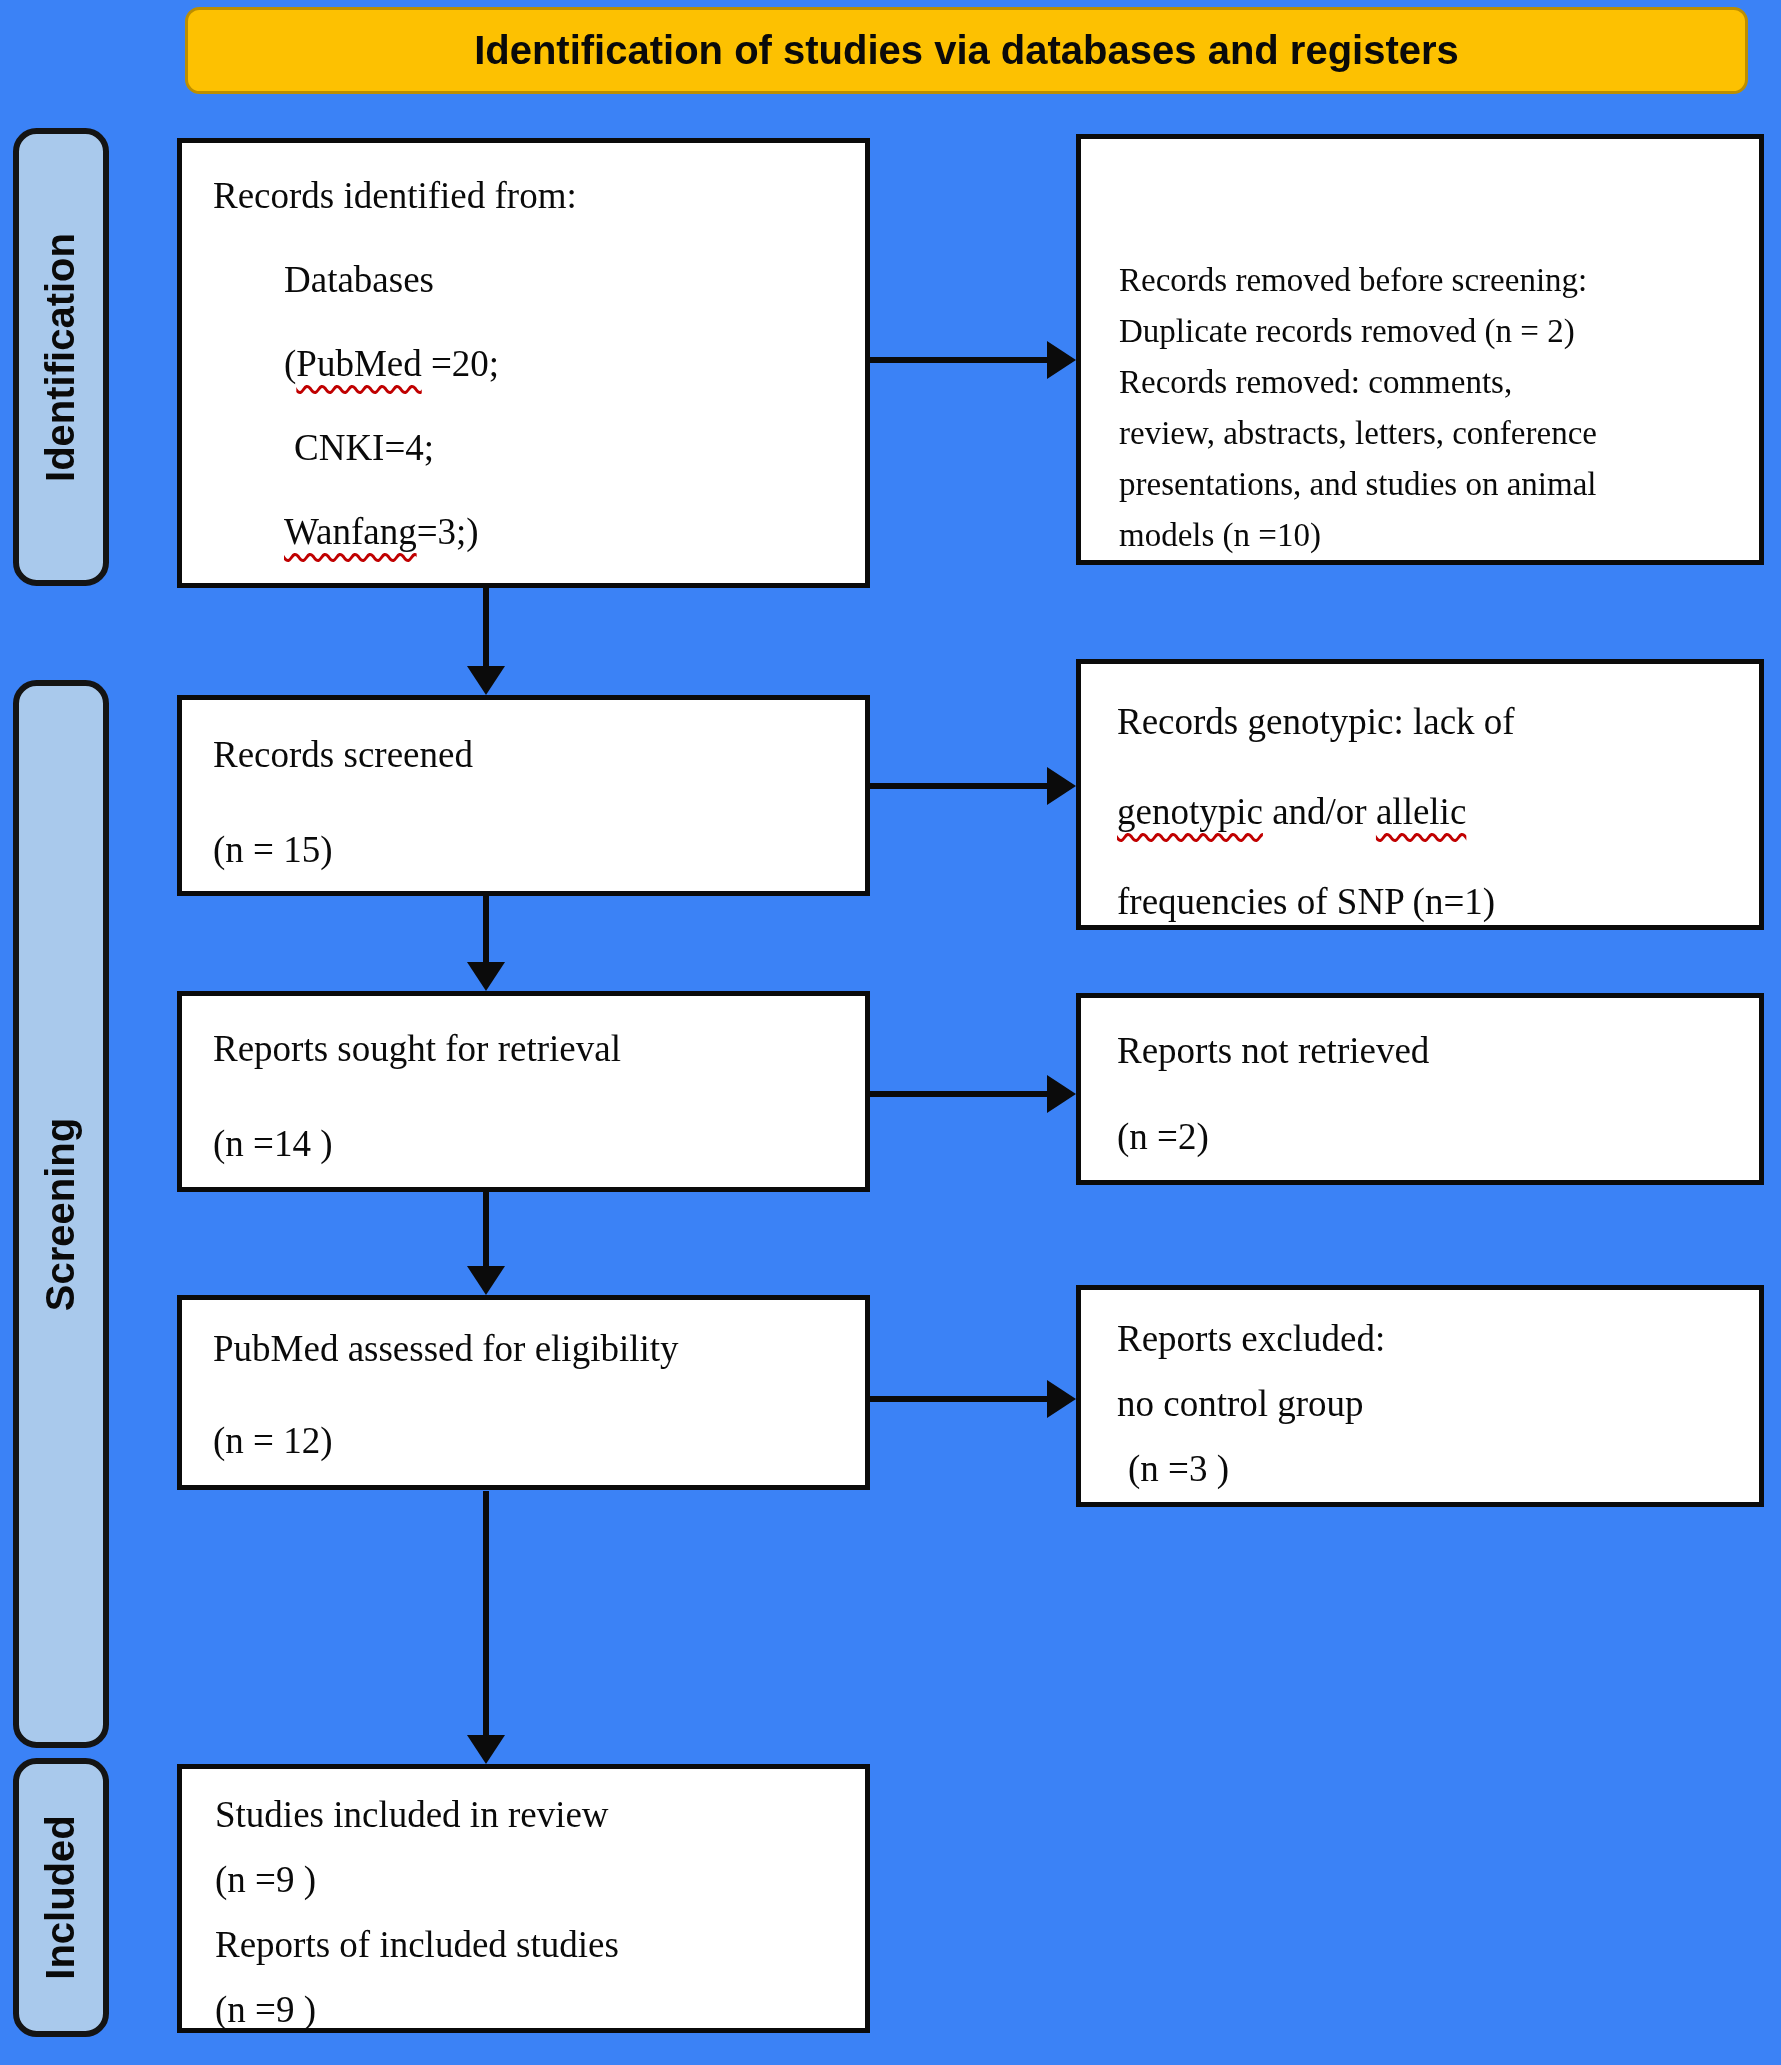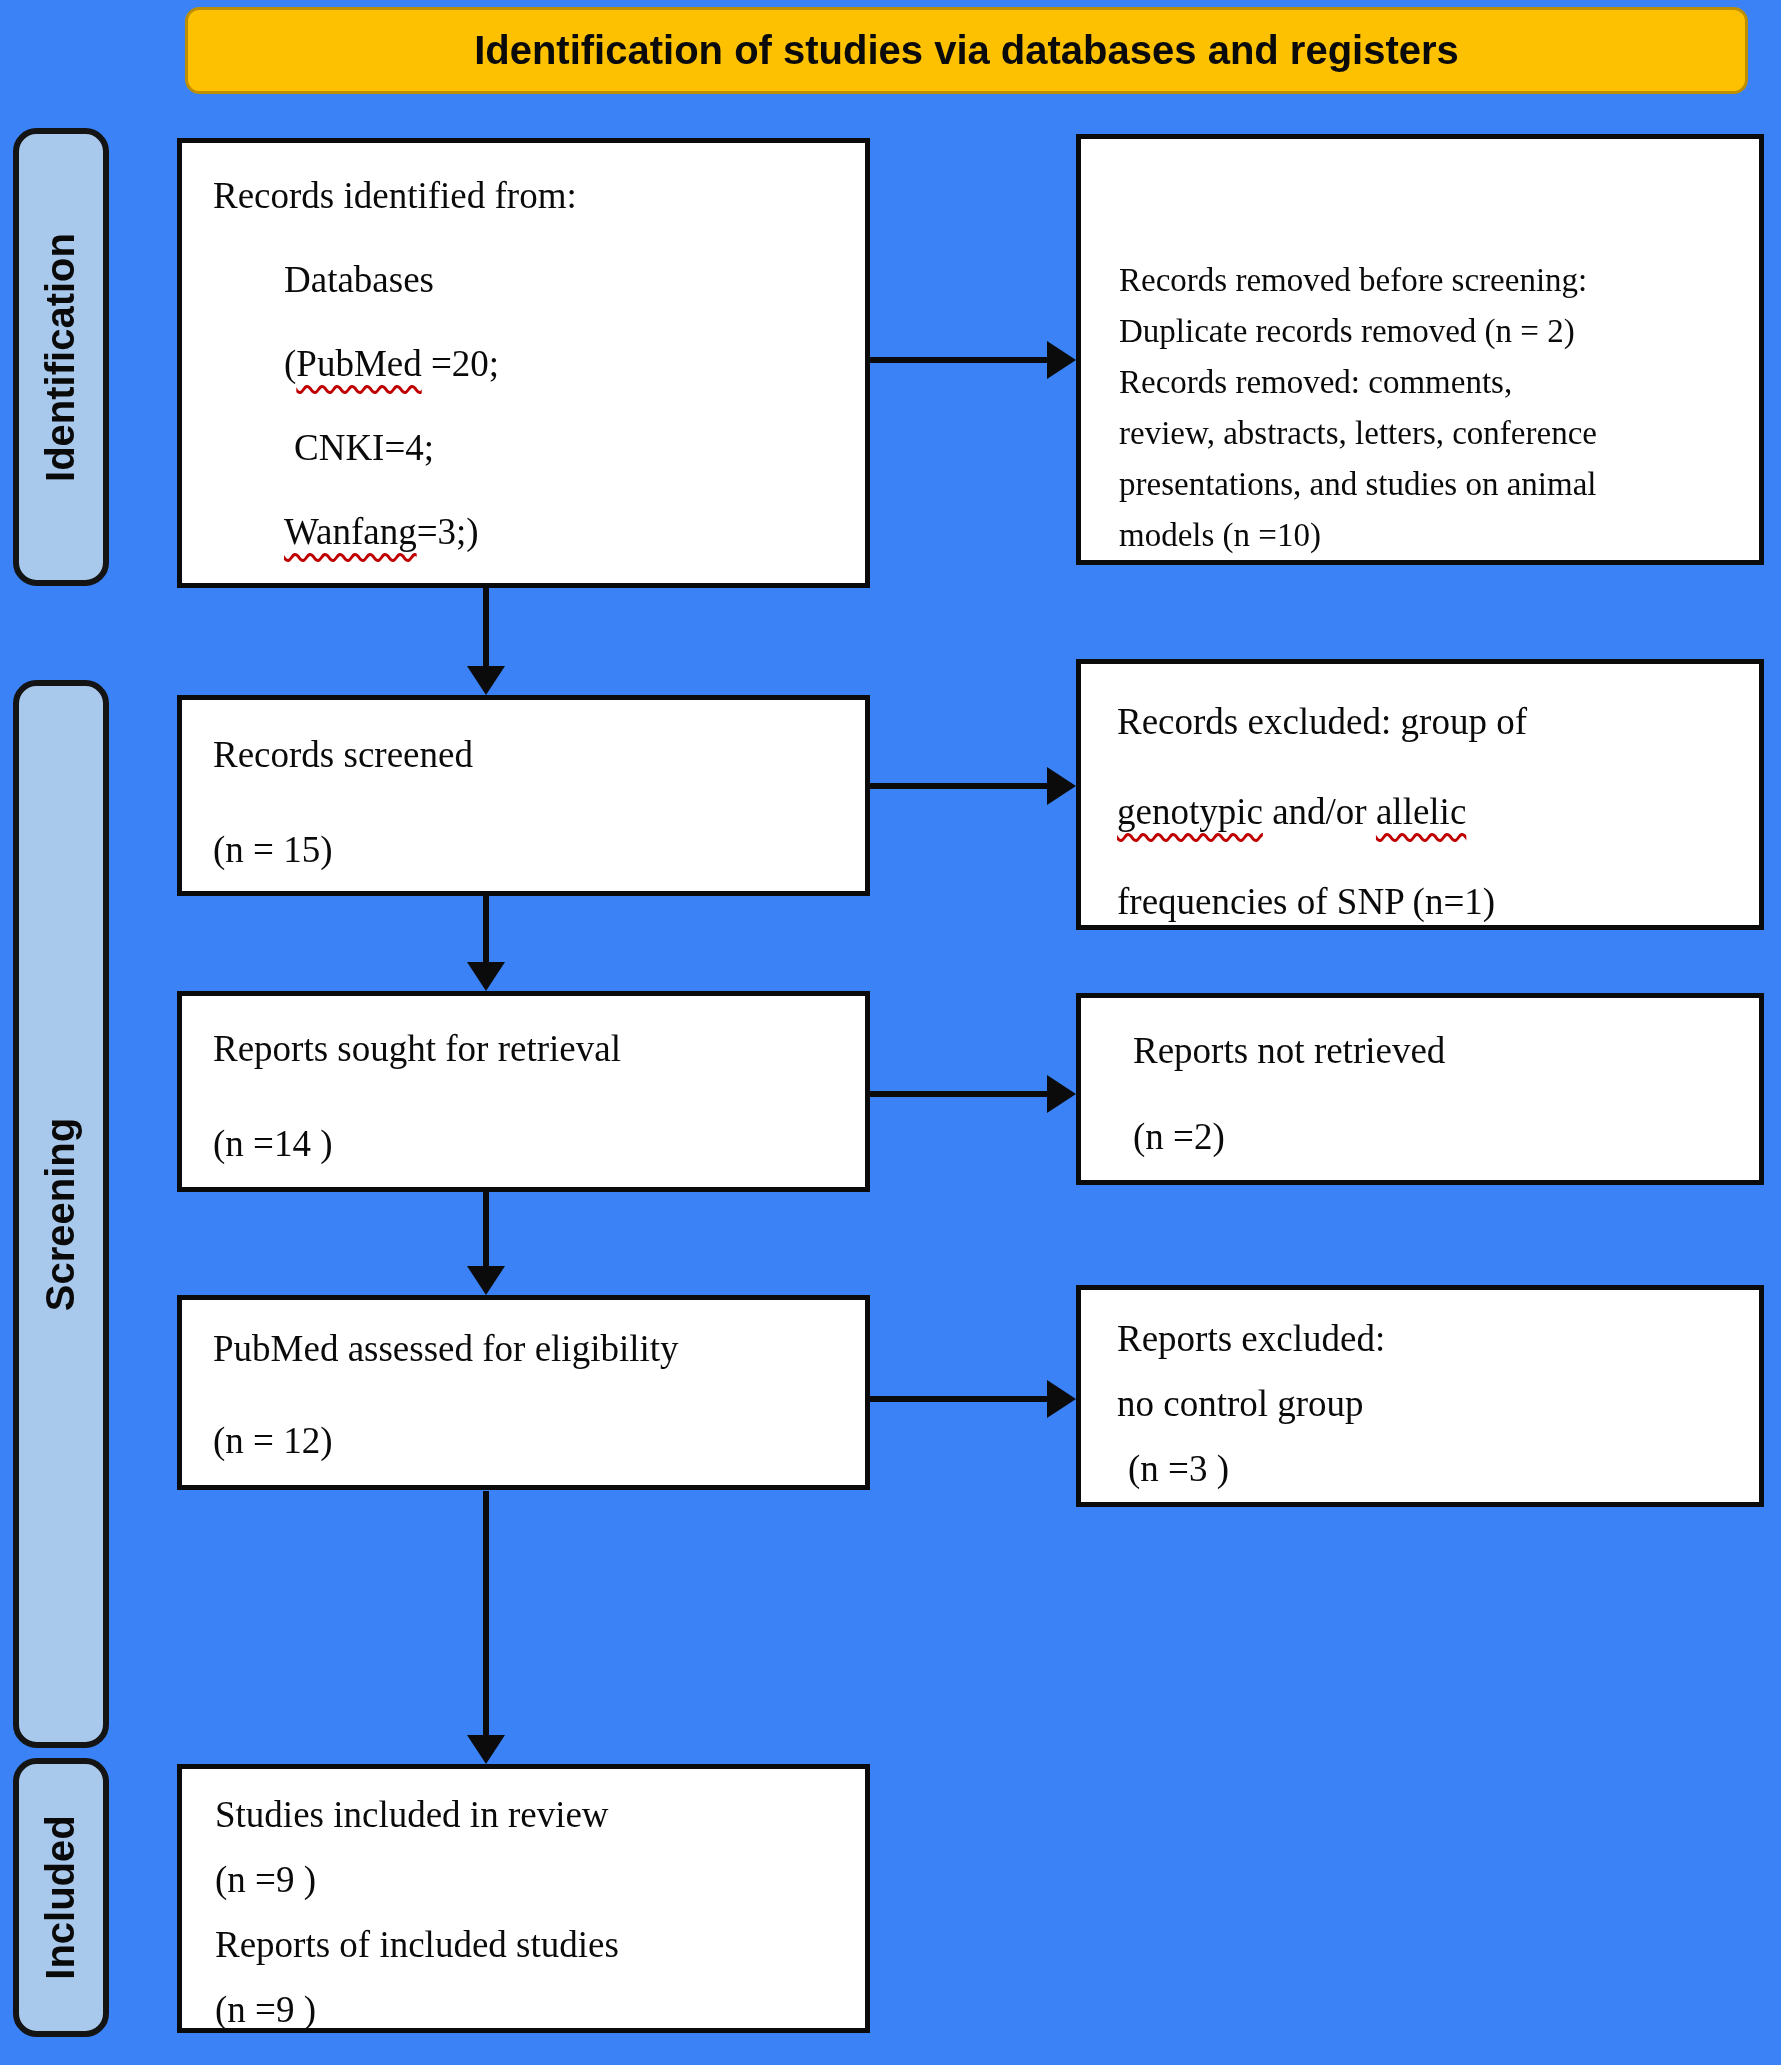--- a/index.html
+++ b/index.html
@@ -65,21 +65,21 @@
   #box-screened { left:177px; top:695px; width:693px; height:201px; padding:33px 16.3px 0 31px; }
   #box-screened .line { margin-bottom:52px; }
 
   #box-rec-excluded { left:1076px; top:659px; width:688px; height:271px; padding:36px 22.6px 0 36px; }
   #box-rec-excluded .line { margin-bottom:47px; }
 
   #box-sought { left:177px; top:991px; width:693px; height:201px; padding:31px 16.3px 0 31px; }
   #box-sought .line { margin-bottom:52px; }
 
   #box-not-retrieved { left:1076px; top:993px; width:688px; height:192px; padding:31px 22.6px 0 36px; }
-  #box-not-retrieved .line { margin-bottom:43px;margin-left:16px; }
+  #box-not-retrieved .line { margin-bottom:43px; }
 
   #box-assessed { left:177px; top:1295px; width:693px; height:195px; padding:27px 16.3px 0 31px; }
   #box-assessed .line { margin-bottom:49px; }
 
   #box-rep-excluded { left:1076px; top:1285px; width:688px; height:222px; padding:27px 22.6px 0 36px; }
   #box-rep-excluded .line { margin-bottom:22px; }
   #box-rep-excluded .ind { padding-left:11px; }
 
   #box-included { left:177px; top:1764px; width:693px; height:269px; padding:23.5px 16.3px 0 33px; }
   #box-included .line { margin-bottom:22px; }
@@ -156,21 +156,21 @@
     <p class="line">presentations, and studies on animal</p>
     <p class="line">models (n =10)</p>
   </div>
 
   <div class="flowbox" id="box-screened">
     <p class="line">Records screened</p>
     <p class="line">(n = 15)</p>
   </div>
 
   <div class="flowbox" id="box-rec-excluded">
-    <p class="line">Records excluded: group of</p>
+    <p class="line">Records genotypic: lack of</p>
     <p class="line"><span class="wavy">genotypic</span><span> and/or </span><span class="wavy">allelic</span></p>
     <p class="line">frequencies of SNP (n=1)</p>
   </div>
 
   <div class="flowbox" id="box-sought">
     <p class="line">Reports sought for retrieval</p>
     <p class="line">(n =14 )</p>
   </div>
 
   <div class="flowbox" id="box-not-retrieved">

